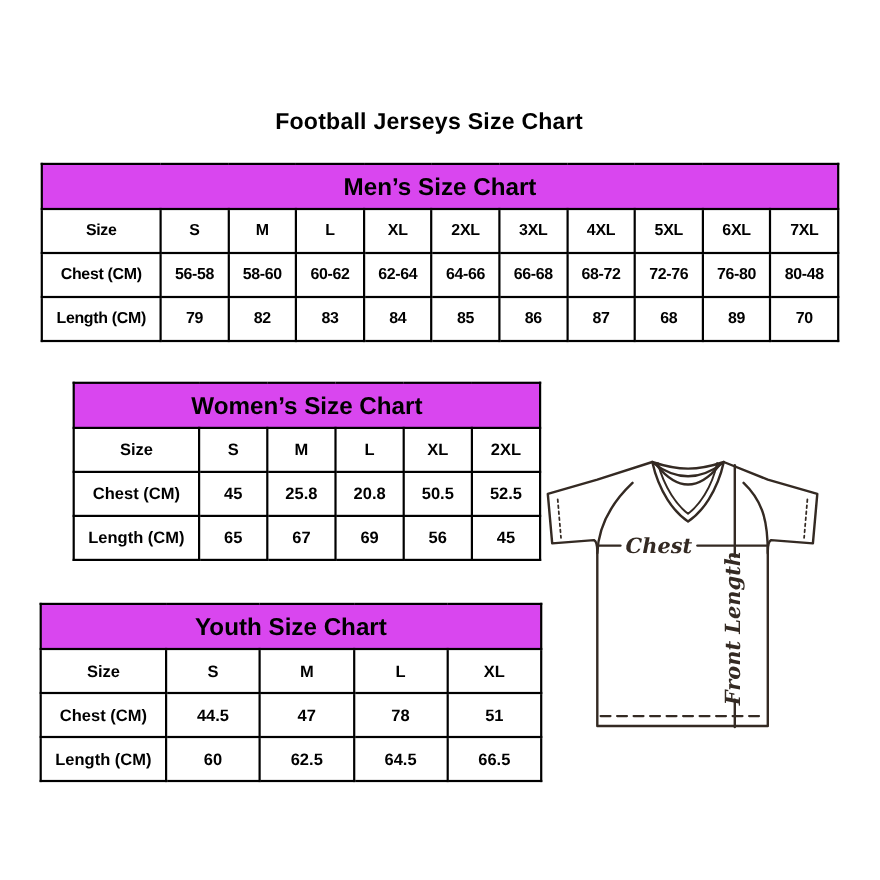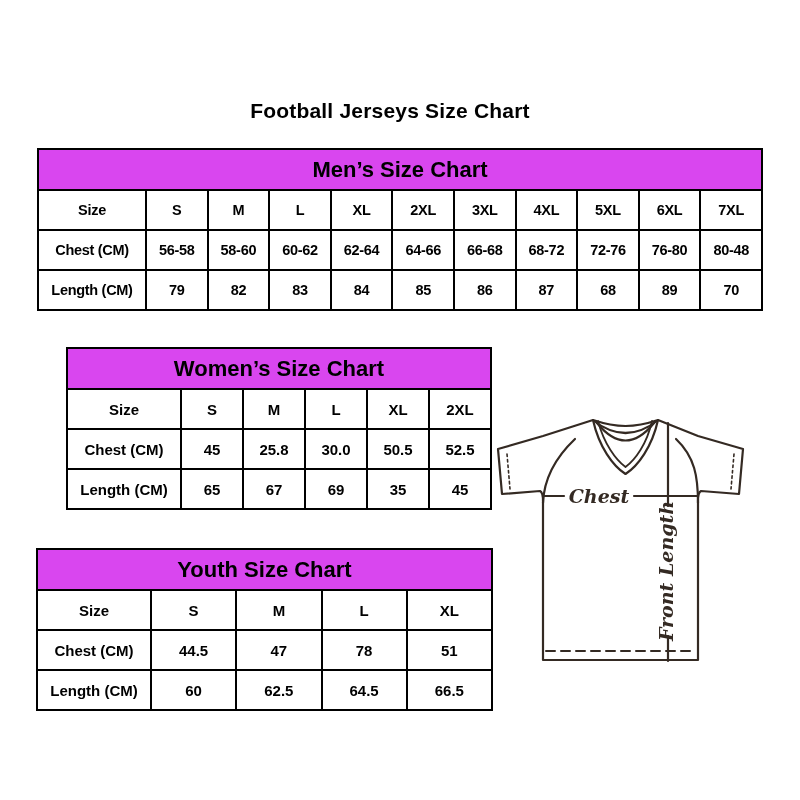--- a/index.html
+++ b/index.html
@@ -144,30 +144,30 @@
         <td>S</td>
         <td>M</td>
         <td>L</td>
         <td>XL</td>
         <td>2XL</td>
       </tr>
       <tr>
         <td>Chest (CM)</td>
         <td>45</td>
         <td>25.8</td>
-        <td>30.0</td>
+        <td>20.8</td>
         <td>50.5</td>
         <td>52.5</td>
       </tr>
       <tr>
         <td>Length (CM)</td>
         <td>65</td>
         <td>67</td>
         <td>69</td>
-        <td>35</td>
+        <td>56</td>
         <td>45</td>
       </tr>
     </tbody>
 </table>
 
 <table class="size-table" id="youth-table">
   <colgroup>
     <col style="width:114px">
     <col>
       <col>

